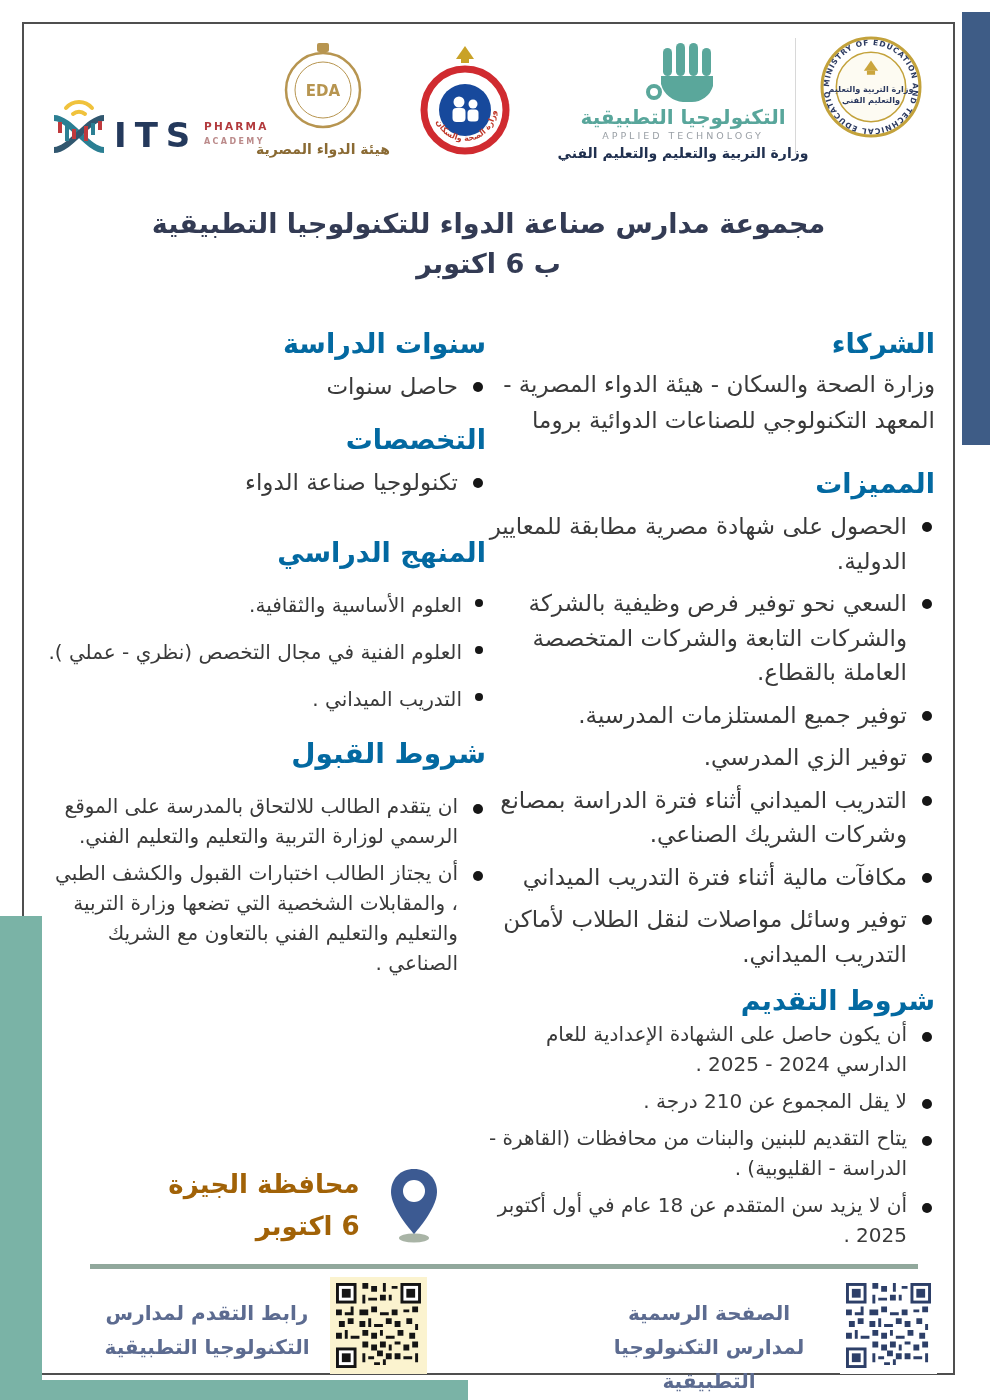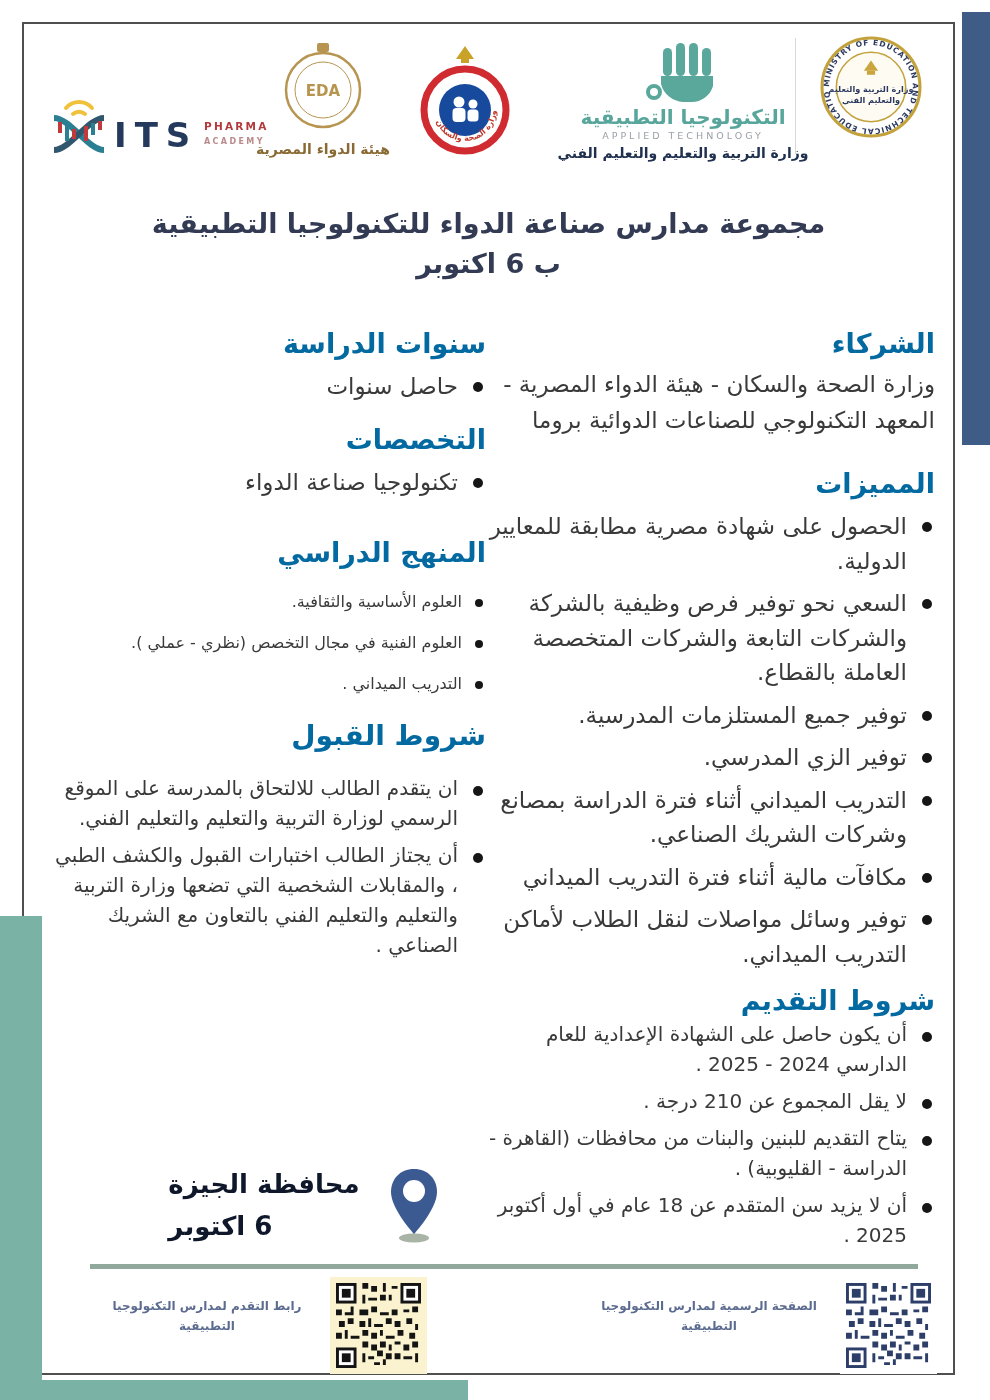--- a/index.html
+++ b/index.html
@@ -37,45 +37,45 @@
 
   .sec-h { font-size:27px; font-weight:700; color:#0369a1; line-height:1.3; }
   .body-text { font-size:23px; color:#3a3a3a; line-height:1.55; }
 
   ul.list { list-style:none; color:#3a3a3a; }
   ul.list li { position:relative; padding-right:28px; margin-bottom:8px; font-size:23px; line-height:1.5; }
   ul.list li::before {
     content:""; position:absolute; right:3px; top:13px;
     width:10px; height:10px; border-radius:50%; background:#161616;
   }
-  ul.list.small li { font-size:16px; margin-bottom:17px; padding-right:24px; }
+  ul.list.small li { font-size:20px; margin-bottom:17px; padding-right:24px; }
   ul.list.small li::before { width:8px; height:8px; top:9px; }
   ul.list.tight li { font-size:20px; margin-bottom:7px; }
 
   .mt6{margin-top:6px}.mt8{margin-top:8px}.mt10{}.mt12{margin-top:12px}
   .mt14{margin-top:28px}.mt18{margin-top:18px}.mt20{margin-top:20px}.mt22{margin-top:22px}
   .mt36{margin-top:36px}
 
   
   .location {
     position:absolute; top:1140px; left:118px; width:326px;
     display:flex; direction:rtl; align-items:center; justify-content:center; gap:26px;
   }
-  .loc-text { text-align:left; direction:rtl; font-weight:700; color:#0f172a; font-size:26px; line-height:1.6; }
+  .loc-text { text-align:right; direction:rtl; font-weight:700; color:#a16207; font-size:26px; line-height:1.6; }
   .pin svg { display:block; }
 
   
   .footer-line { position:absolute; top:1240px; left:66px; width:828px; height:5px; background:#91a89c; }
   .qr { position:absolute; width:97px; height:97px; padding:6px; top:1253px; }
   .qr svg { width:100%; height:100%; display:block; }
   .qr-apply    { left:306px; background:#fbf3cf; color:#141414; }
   .qr-official { left:816px; background:#ffffff; color:#2d3f68; }
   .qr-label {
     position:absolute; top:1272px; width:242px; text-align:center; direction:rtl;
-    font-size:12px; font-weight:700; color:#5c6b90; line-height:1.7;
+    font-size:20px; font-weight:700; color:#5c6b90; line-height:1.7;
   }
   .label-apply    { left:62px; }
   .label-official { left:564px; }
 </style>
 </head>
 <body>
 
 <div class="canvas">
 
   <div class="bar-blue"></div>

